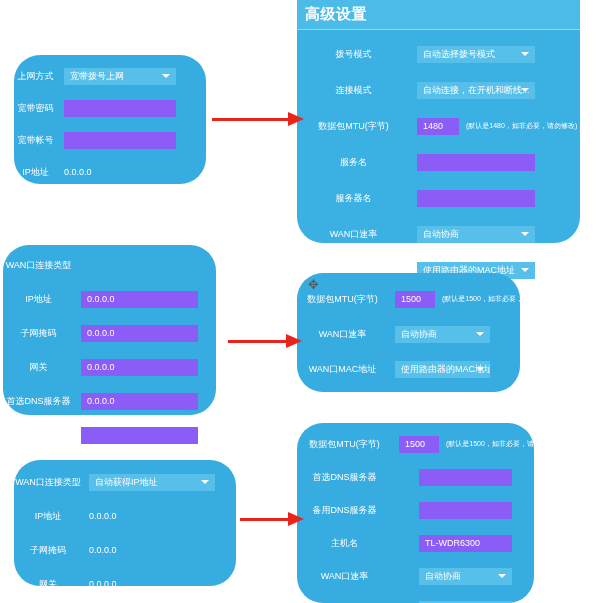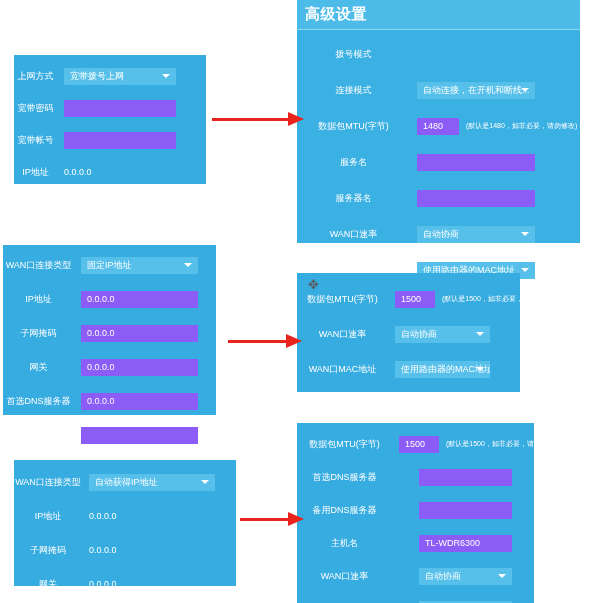--- a/index.html
+++ b/index.html
@@ -13,20 +13,21 @@
   .canvas {
     position: relative;
     width: 600px; height: 603px;
     background: #ffffff;
   }
 
   
   .panel {
     position: absolute;
     background: #37ace0;
+    border-radius: 26px;
   }
   .panel.header-panel { background: #3bb0e3; }
 
   .panel-header {
     height: 30px;
     background: #4cbbe8;
     border-bottom: 1px solid #8fd4f0;
     display: flex;
     align-items: center;
     padding-left: 8px;
@@ -239,20 +240,24 @@
   </div>
 
   <div class="panel header-panel" id="panel-advanced">
     <div class="panel-header">
       <span class="title">高级设置</span>
     </div>
     <div class="rows">
 
       <div class="row">
         <div class="lbl">拨号模式</div>
+        <div class="ctl w-wide">
+          <div class="field sel">自动选择拨号模式</div>
+          <span class="caret"></span>
+        </div>
       </div>
 
       <div class="row">
         <div class="lbl">连接模式</div>
         <div class="ctl w-wide">
           <div class="field sel">自动连接，在开机和断线...</div>
           <span class="caret"></span>
         </div>
       </div>
 
@@ -295,24 +300,20 @@
       </div>
 
     </div>
   </div>
 
   <div class="panel" id="panel-static">
     <div class="rows">
 
       <div class="row">
         <div class="lbl">WAN口连接类型</div>
-        <div class="ctl">
-          <div class="field sel">固定IP地址</div>
-          <span class="caret"></span>
-        </div>
       </div>
 
       <div class="row">
         <div class="lbl">IP地址</div>
         <div class="ctl">
           <div class="field">0.0.0.0</div>
         </div>
       </div>
 
       <div class="row">

